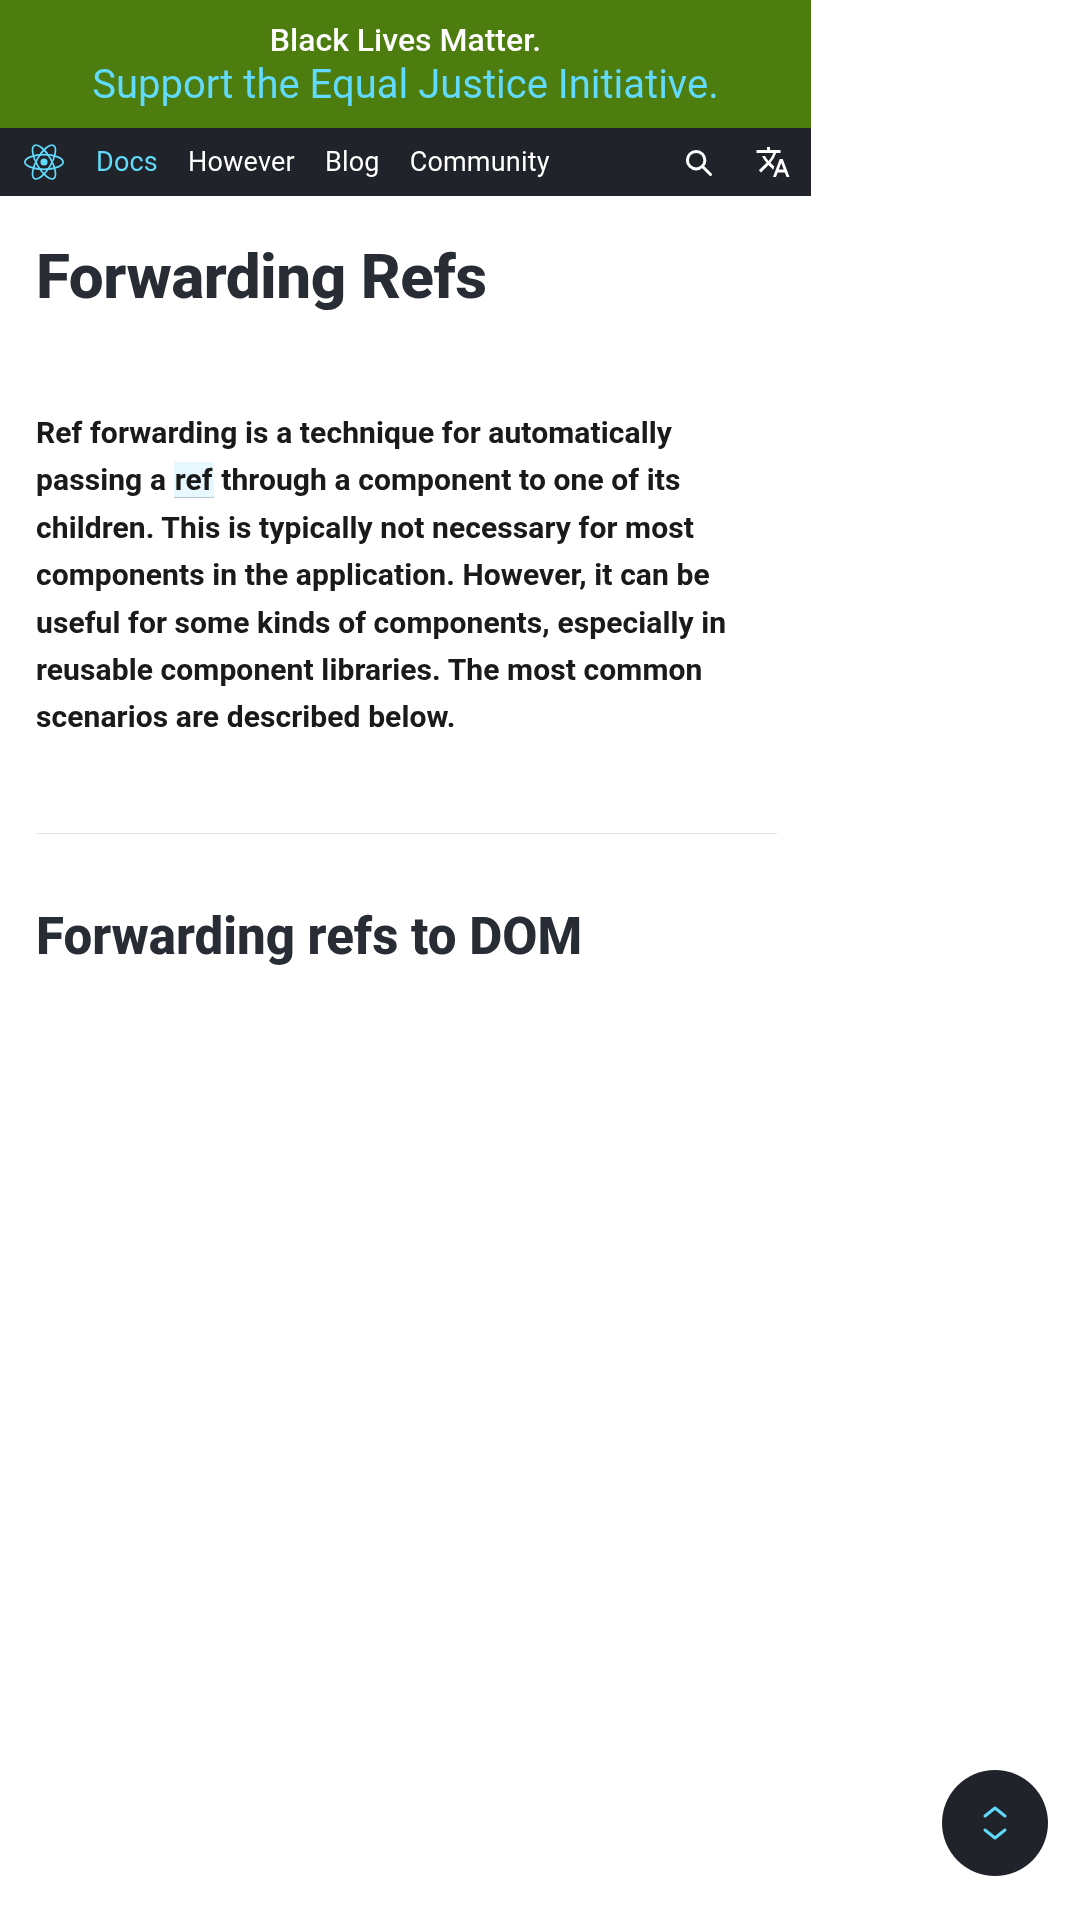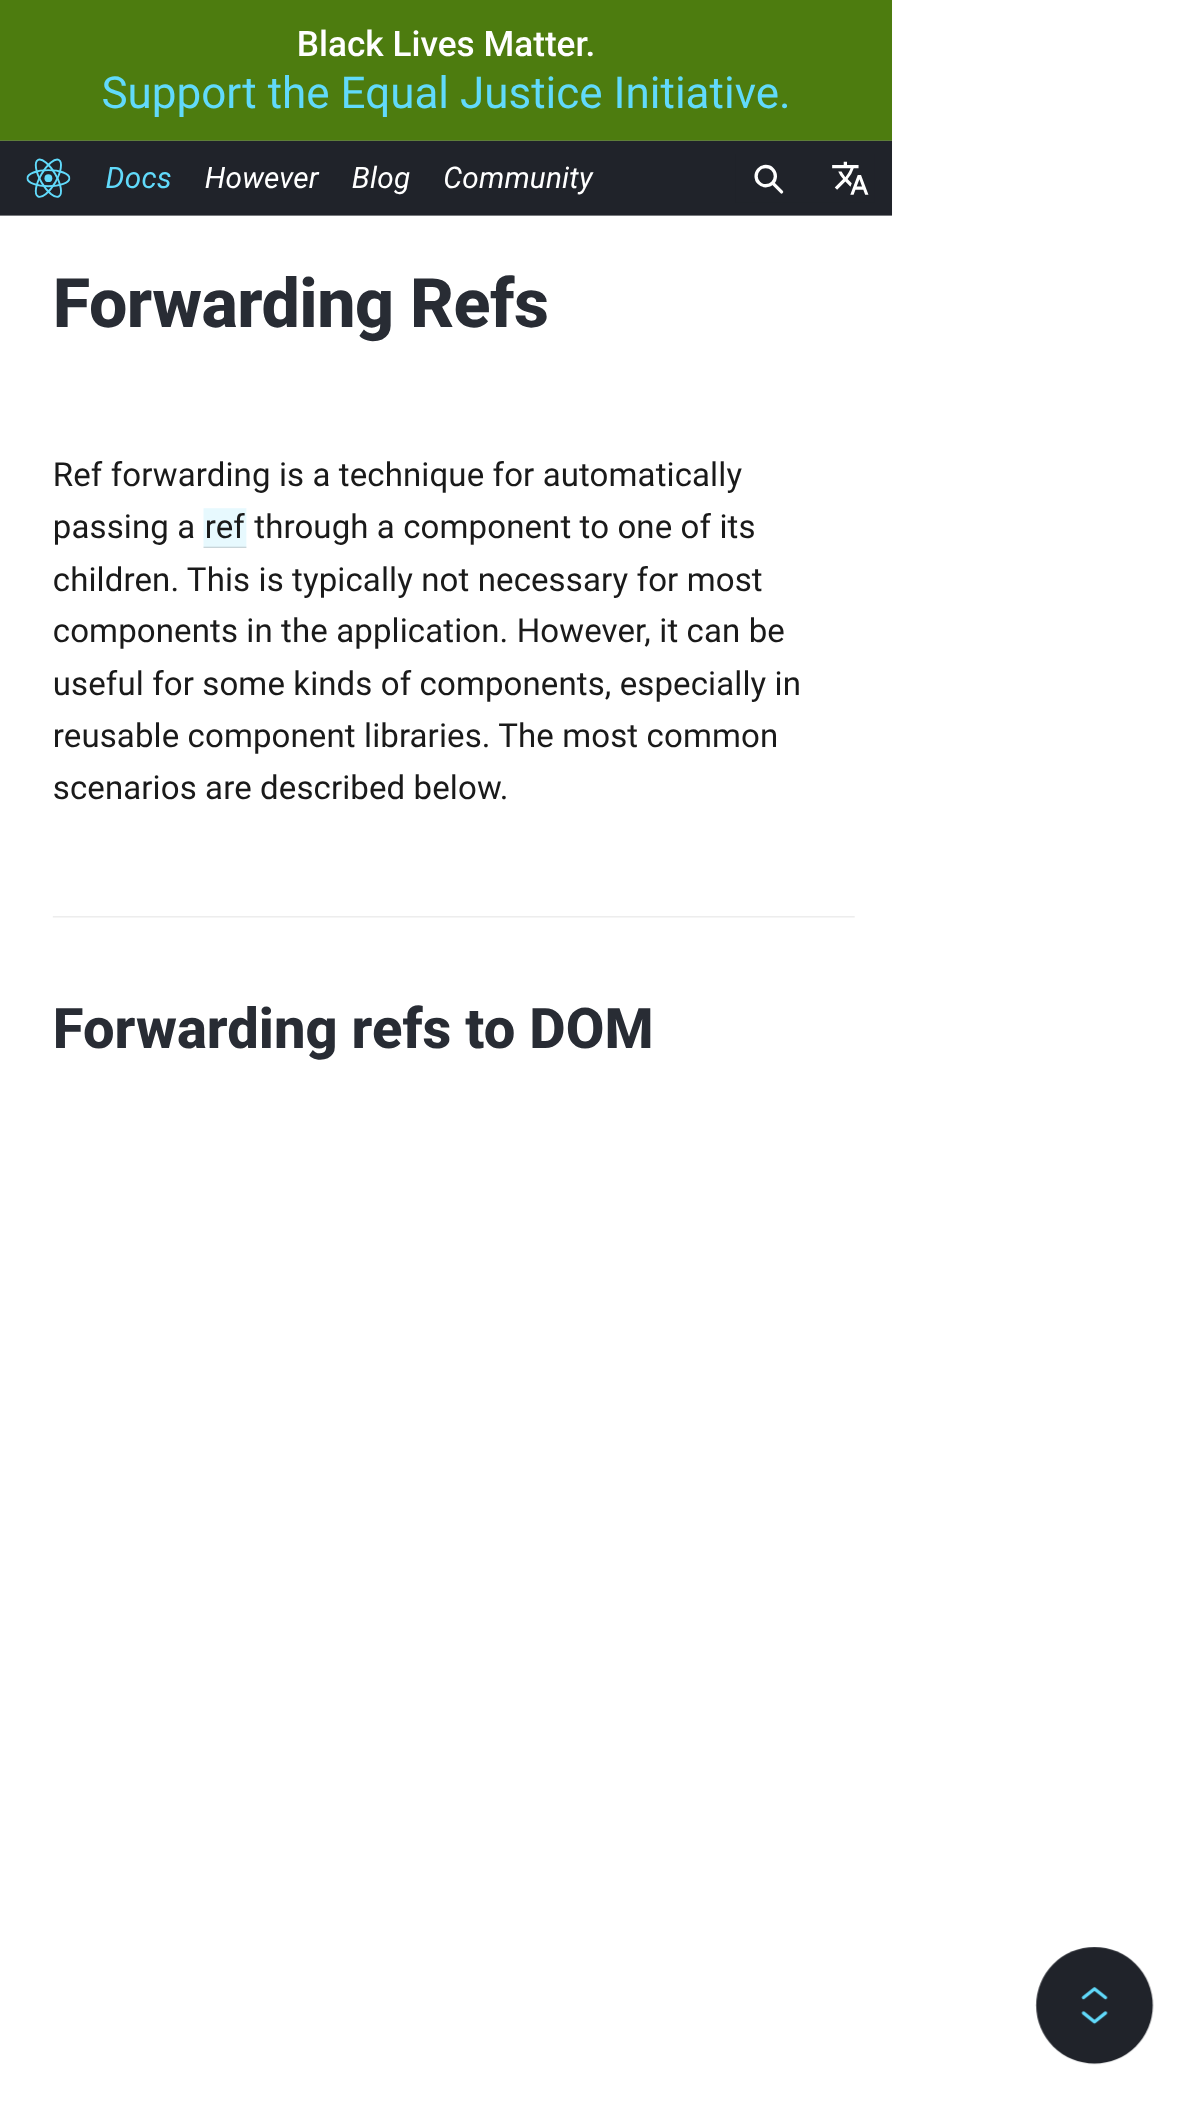--- a/index.html
+++ b/index.html
@@ -52,21 +52,20 @@
     white-space:nowrap;
     mask-image:linear-gradient(to right,#000 0,#000 calc(100% - 40px),transparent 100%);
     -webkit-mask-image:linear-gradient(to right,#000 0,#000 calc(100% - 40px),transparent 100%);
   }
   .nav-links a {
     font-size:27px;
     font-weight:400;
     color:#ffffff;
     text-decoration:none;
     letter-spacing:0.2px;
-    font-style:italic;
   }
   .nav-links a.active {
     color:#61dafb;
   }
   .nav-right {
     display:flex;
     align-items:center;
     gap:34px;
     padding-left:10px;
     background:#20232a;
@@ -78,35 +77,35 @@
     cursor:pointer;
     padding:4px;
     display:flex;
     align-items:center;
     justify-content:center;
   }
   .icon-btn svg { width:30px; height:30px; stroke:#ffffff; fill:none; }
   .lang-btn svg { width:36px; height:36px; }
   
   main {
-    padding:48px 34px 0 48px;
+    padding:48px 34px 0 36px;
   }
   h1.page-title {
     font-size:62px;
     font-weight:800;
     color:#282c34;
     letter-spacing:-0.5px;
     line-height:1.08;
   }
   p.intro {
     margin-top:98px;
     font-size:30px;
     line-height:1.58;
     color:#1a1a1a;
-    font-weight:400;
+    font-weight:700;
     letter-spacing:0.1px;
   }
   p.intro a.ref-link {
     color:#1a1a1a;
     text-decoration:none;
     background:rgba(187,239,253,0.35);
     border-bottom:1px solid rgba(0,0,0,0.2);
     padding:0 1px;
   }
   hr.divider {

